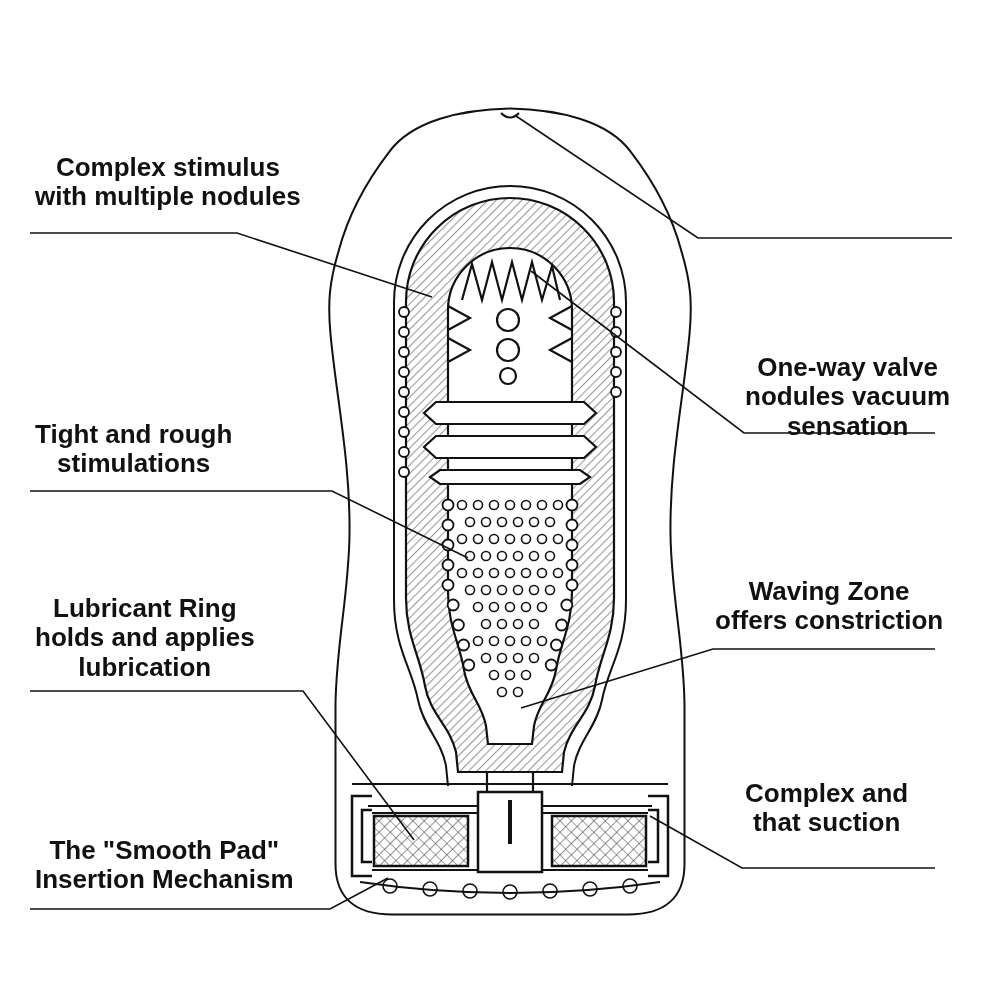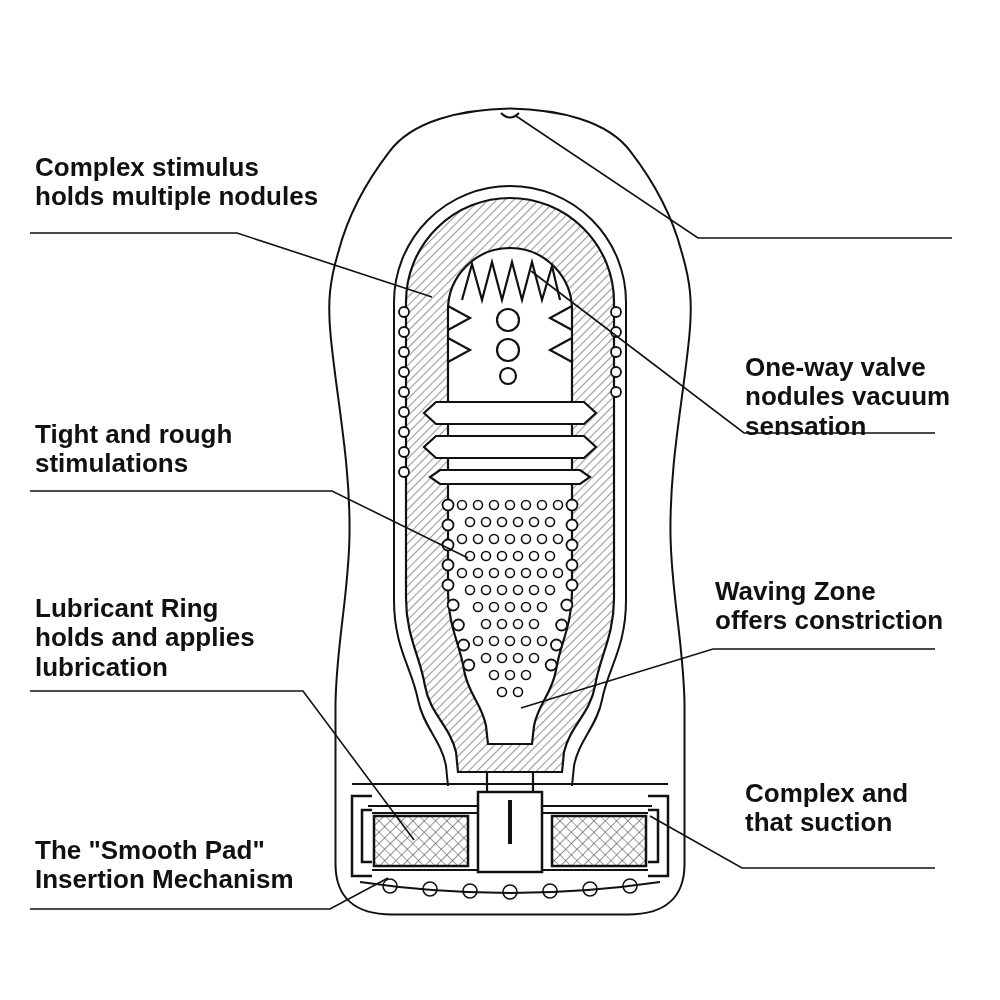--- a/index.html
+++ b/index.html
@@ -1,21 +1,21 @@
 <!DOCTYPE html>
 <html><head>
 <meta charset="utf-8">
 <style>
   html,body{margin:0;padding:0;background:#fff;}
   .stage{position:relative;width:1000px;height:1000px;background:#fff;overflow:hidden;
          font-family:"Liberation Sans",sans-serif;}
   .stage svg{position:absolute;left:0;top:0;z-index:1;}
   .label{position:absolute;z-index:2;color:#111;font-weight:700;font-size:26px;line-height:1.13;
          white-space:nowrap;}
-  .label span{display:block;}
+  .label span{display:block;text-align:center;}
 </style>
 </head>
 <body>
 
 <div class="stage">
 
 <svg width="1000" height="1000" viewBox="0 0 1000 1000">
   <defs>
     <pattern id="hatch" width="6" height="6" patternUnits="userSpaceOnUse" patternTransform="rotate(45)">
       <line x1="0" y1="0" x2="0" y2="6" stroke="#9a9a9a" stroke-width="2.2"></line>
@@ -185,21 +185,21 @@
     <path d="M30 491 L332 491 L468 558"></path>
     <path d="M30 691 L303 691 L414 840"></path>
     <path d="M935 649 L713 649 L521 708"></path>
     <path d="M30 909 L330 909 L388 878"></path>
     <path d="M935 868 L742 868 L650 816"></path>
   </g>
 </svg>
 
 <div class="label" style="left:35px;top:153px">
   <span>Complex stimulus</span>
-  <span>holds multiple nodules</span>
+  <span>with multiple nodules</span>
 </div>
 
 
 <div class="label" style="left:745px;top:353px">
   <span>One-way valve</span>
   <span>nodules vacuum</span>
   <span>sensation</span>
 </div>
 
 <div class="label" style="left:35px;top:420px">

